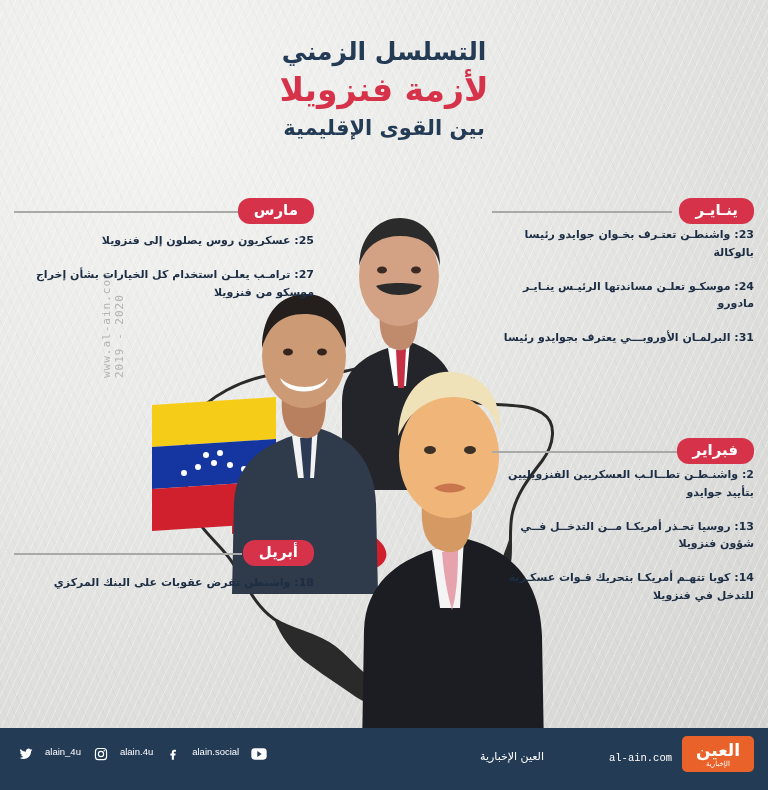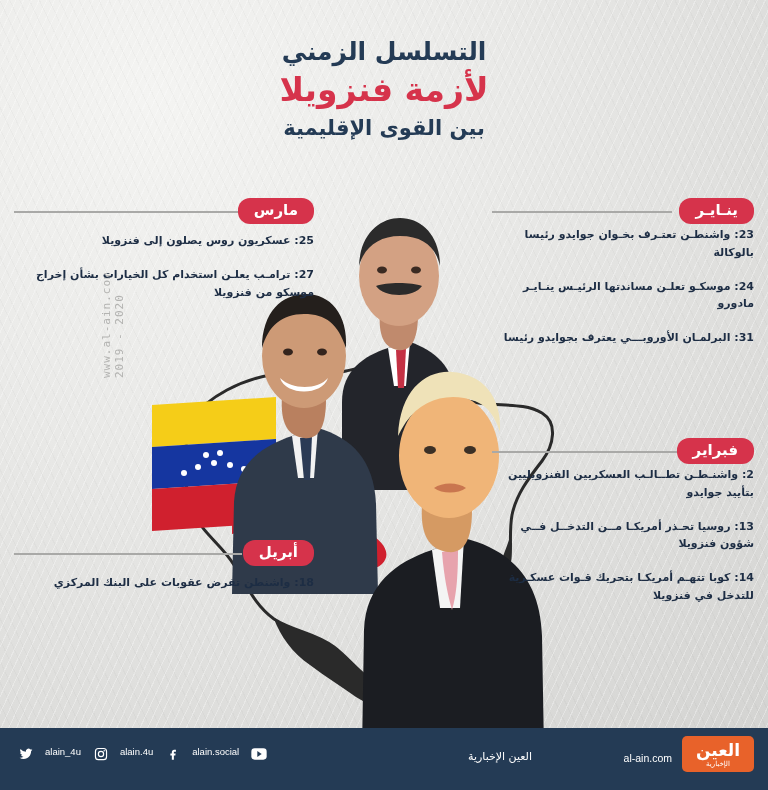--- a/index.html
+++ b/index.html
@@ -168,33 +168,33 @@
   }
   .sico {
     width: 16px; height: 16px;
     display: inline-flex;
     align-items: center;
     justify-content: center;
     color: #fff;
   }
   .footer-ar {
     position: absolute;
-    right: 236px;
+    right: 224px;
     top: 22px;
     color: #ffffff;
     font-size: 11px;
     direction: rtl;
   }
   .site-url {
     position: absolute;
     right: 96px;
     top: 24px;
     color: #ffffff;
     font-size: 10.5px;
-    font-family: Liberation Sans, sans-serif;
+    font-family: Liberation Mono, monospace;
   }
   .brand-logo {
     position: absolute;
     right: 14px;
     top: 8px;
     width: 72px;
     height: 36px;
     background: #e8622a;
     border-radius: 5px;
     color: #fff;

